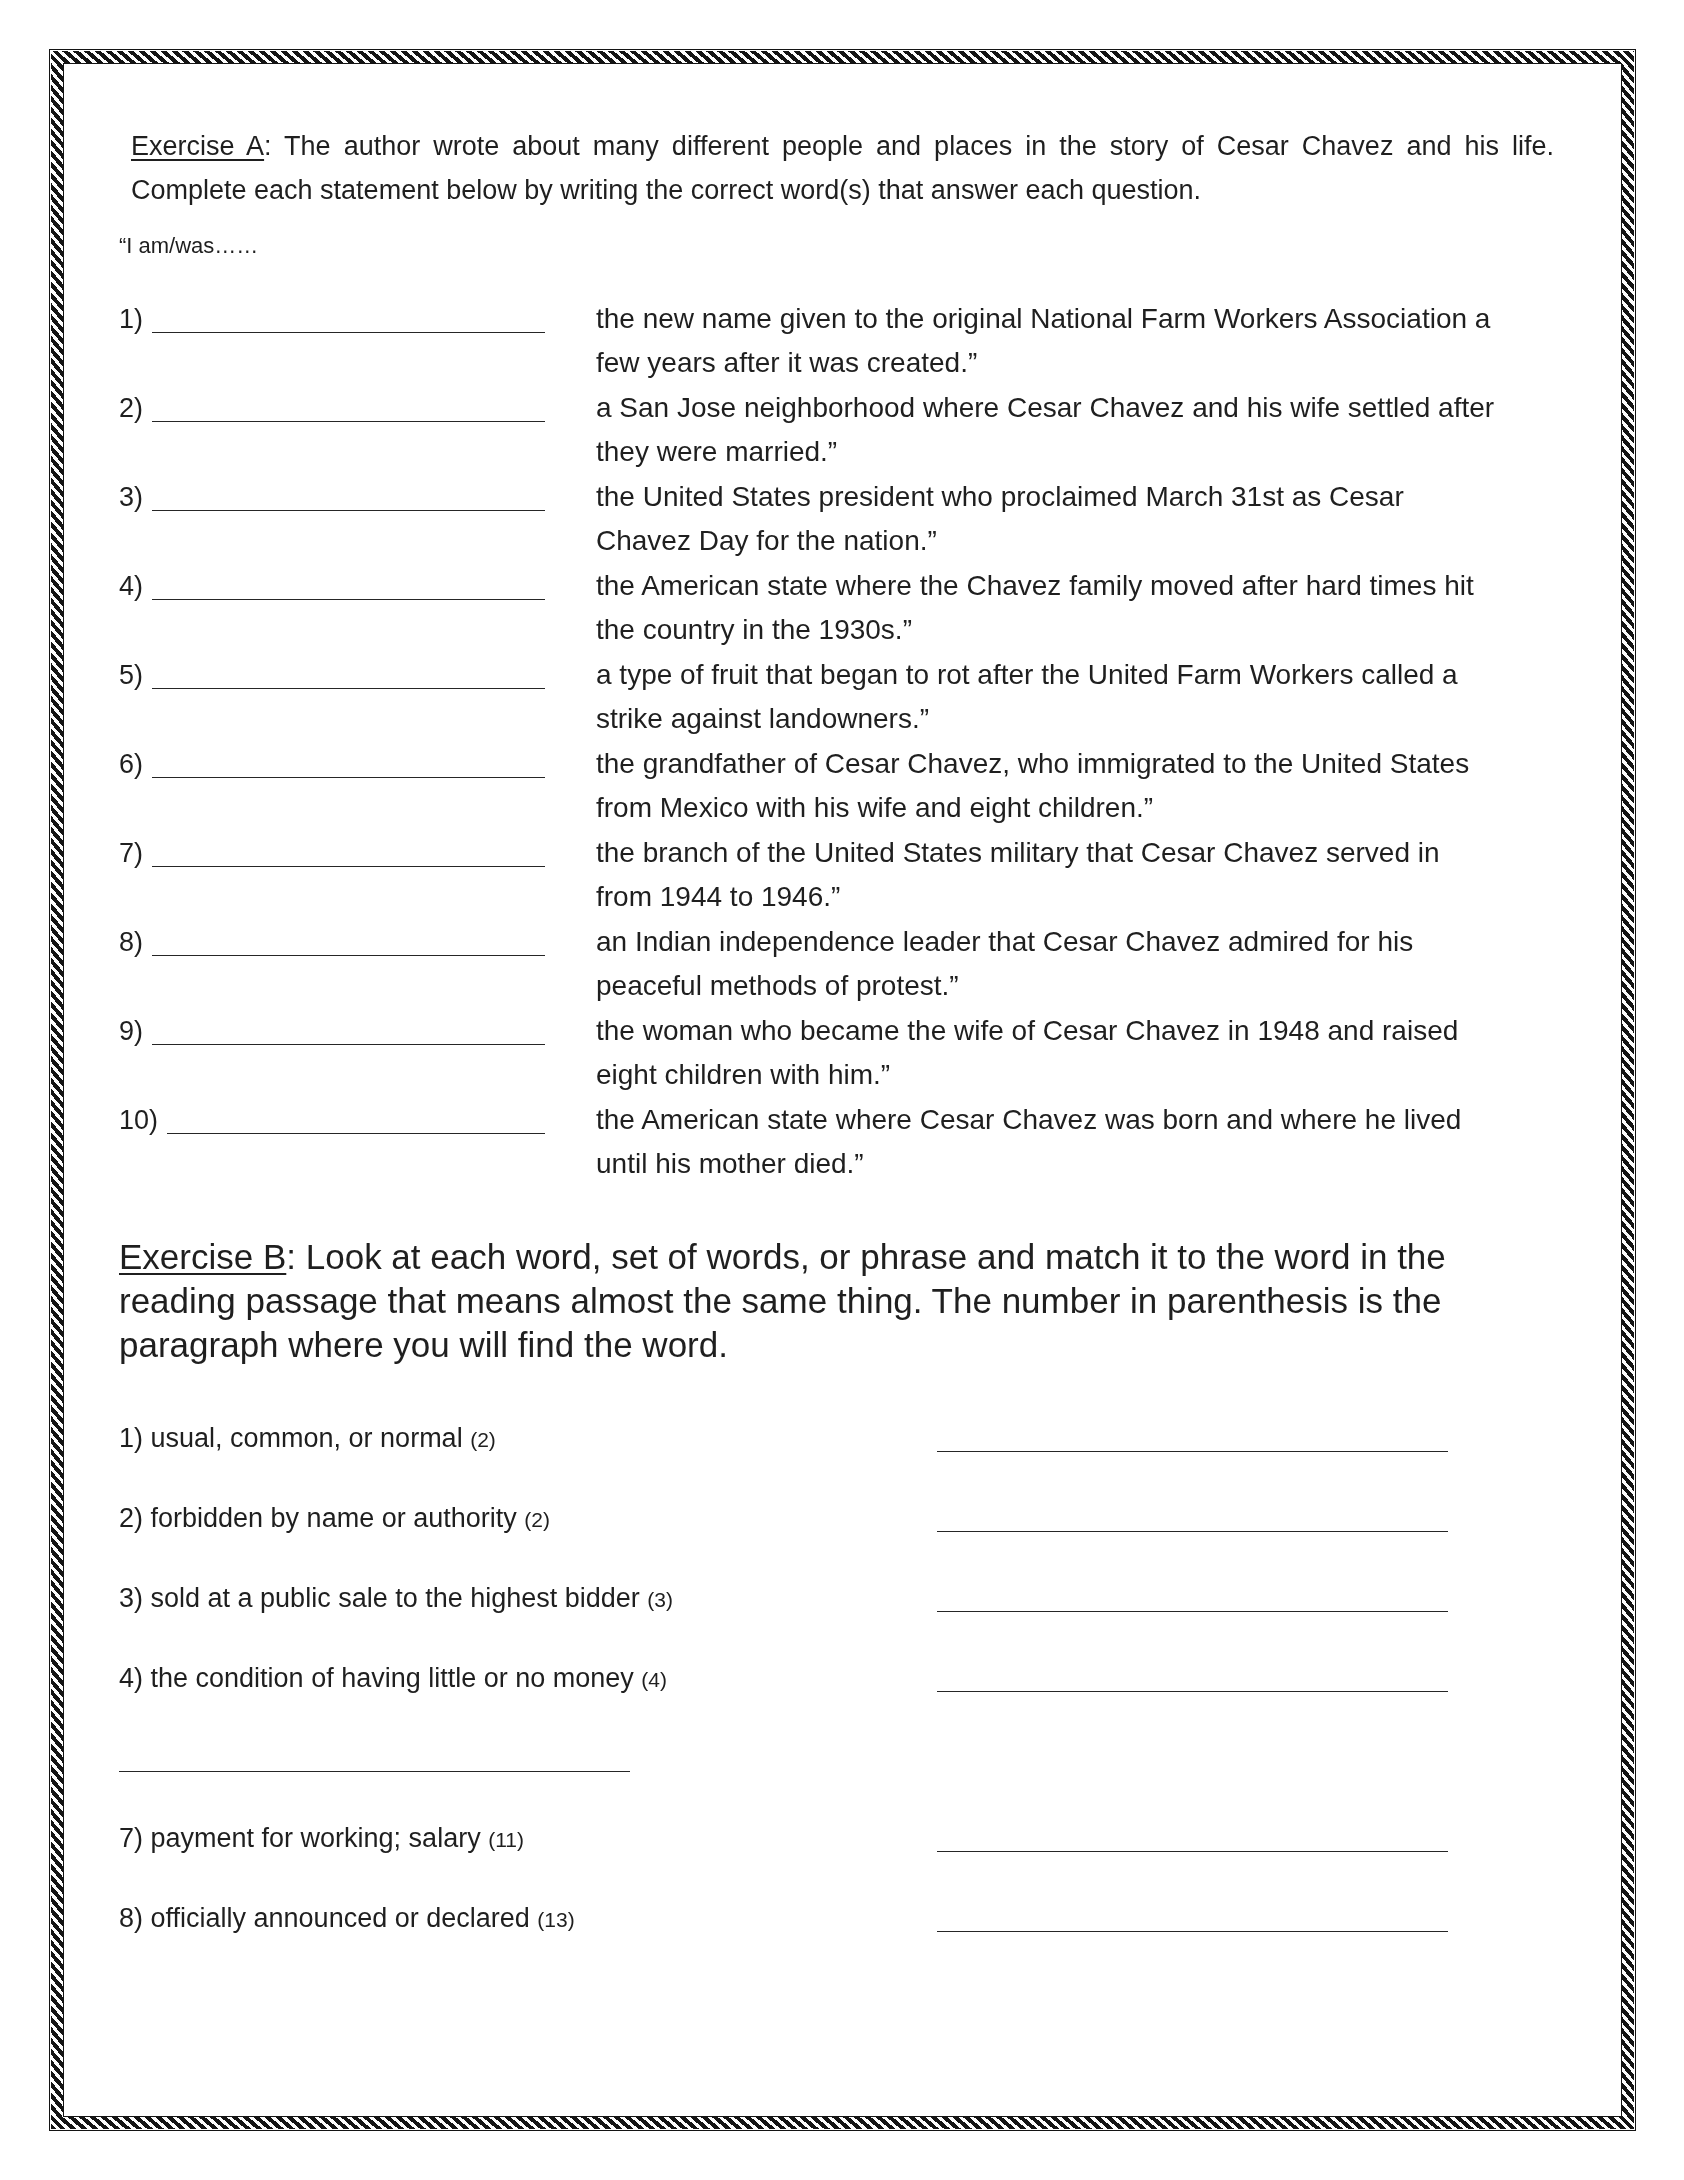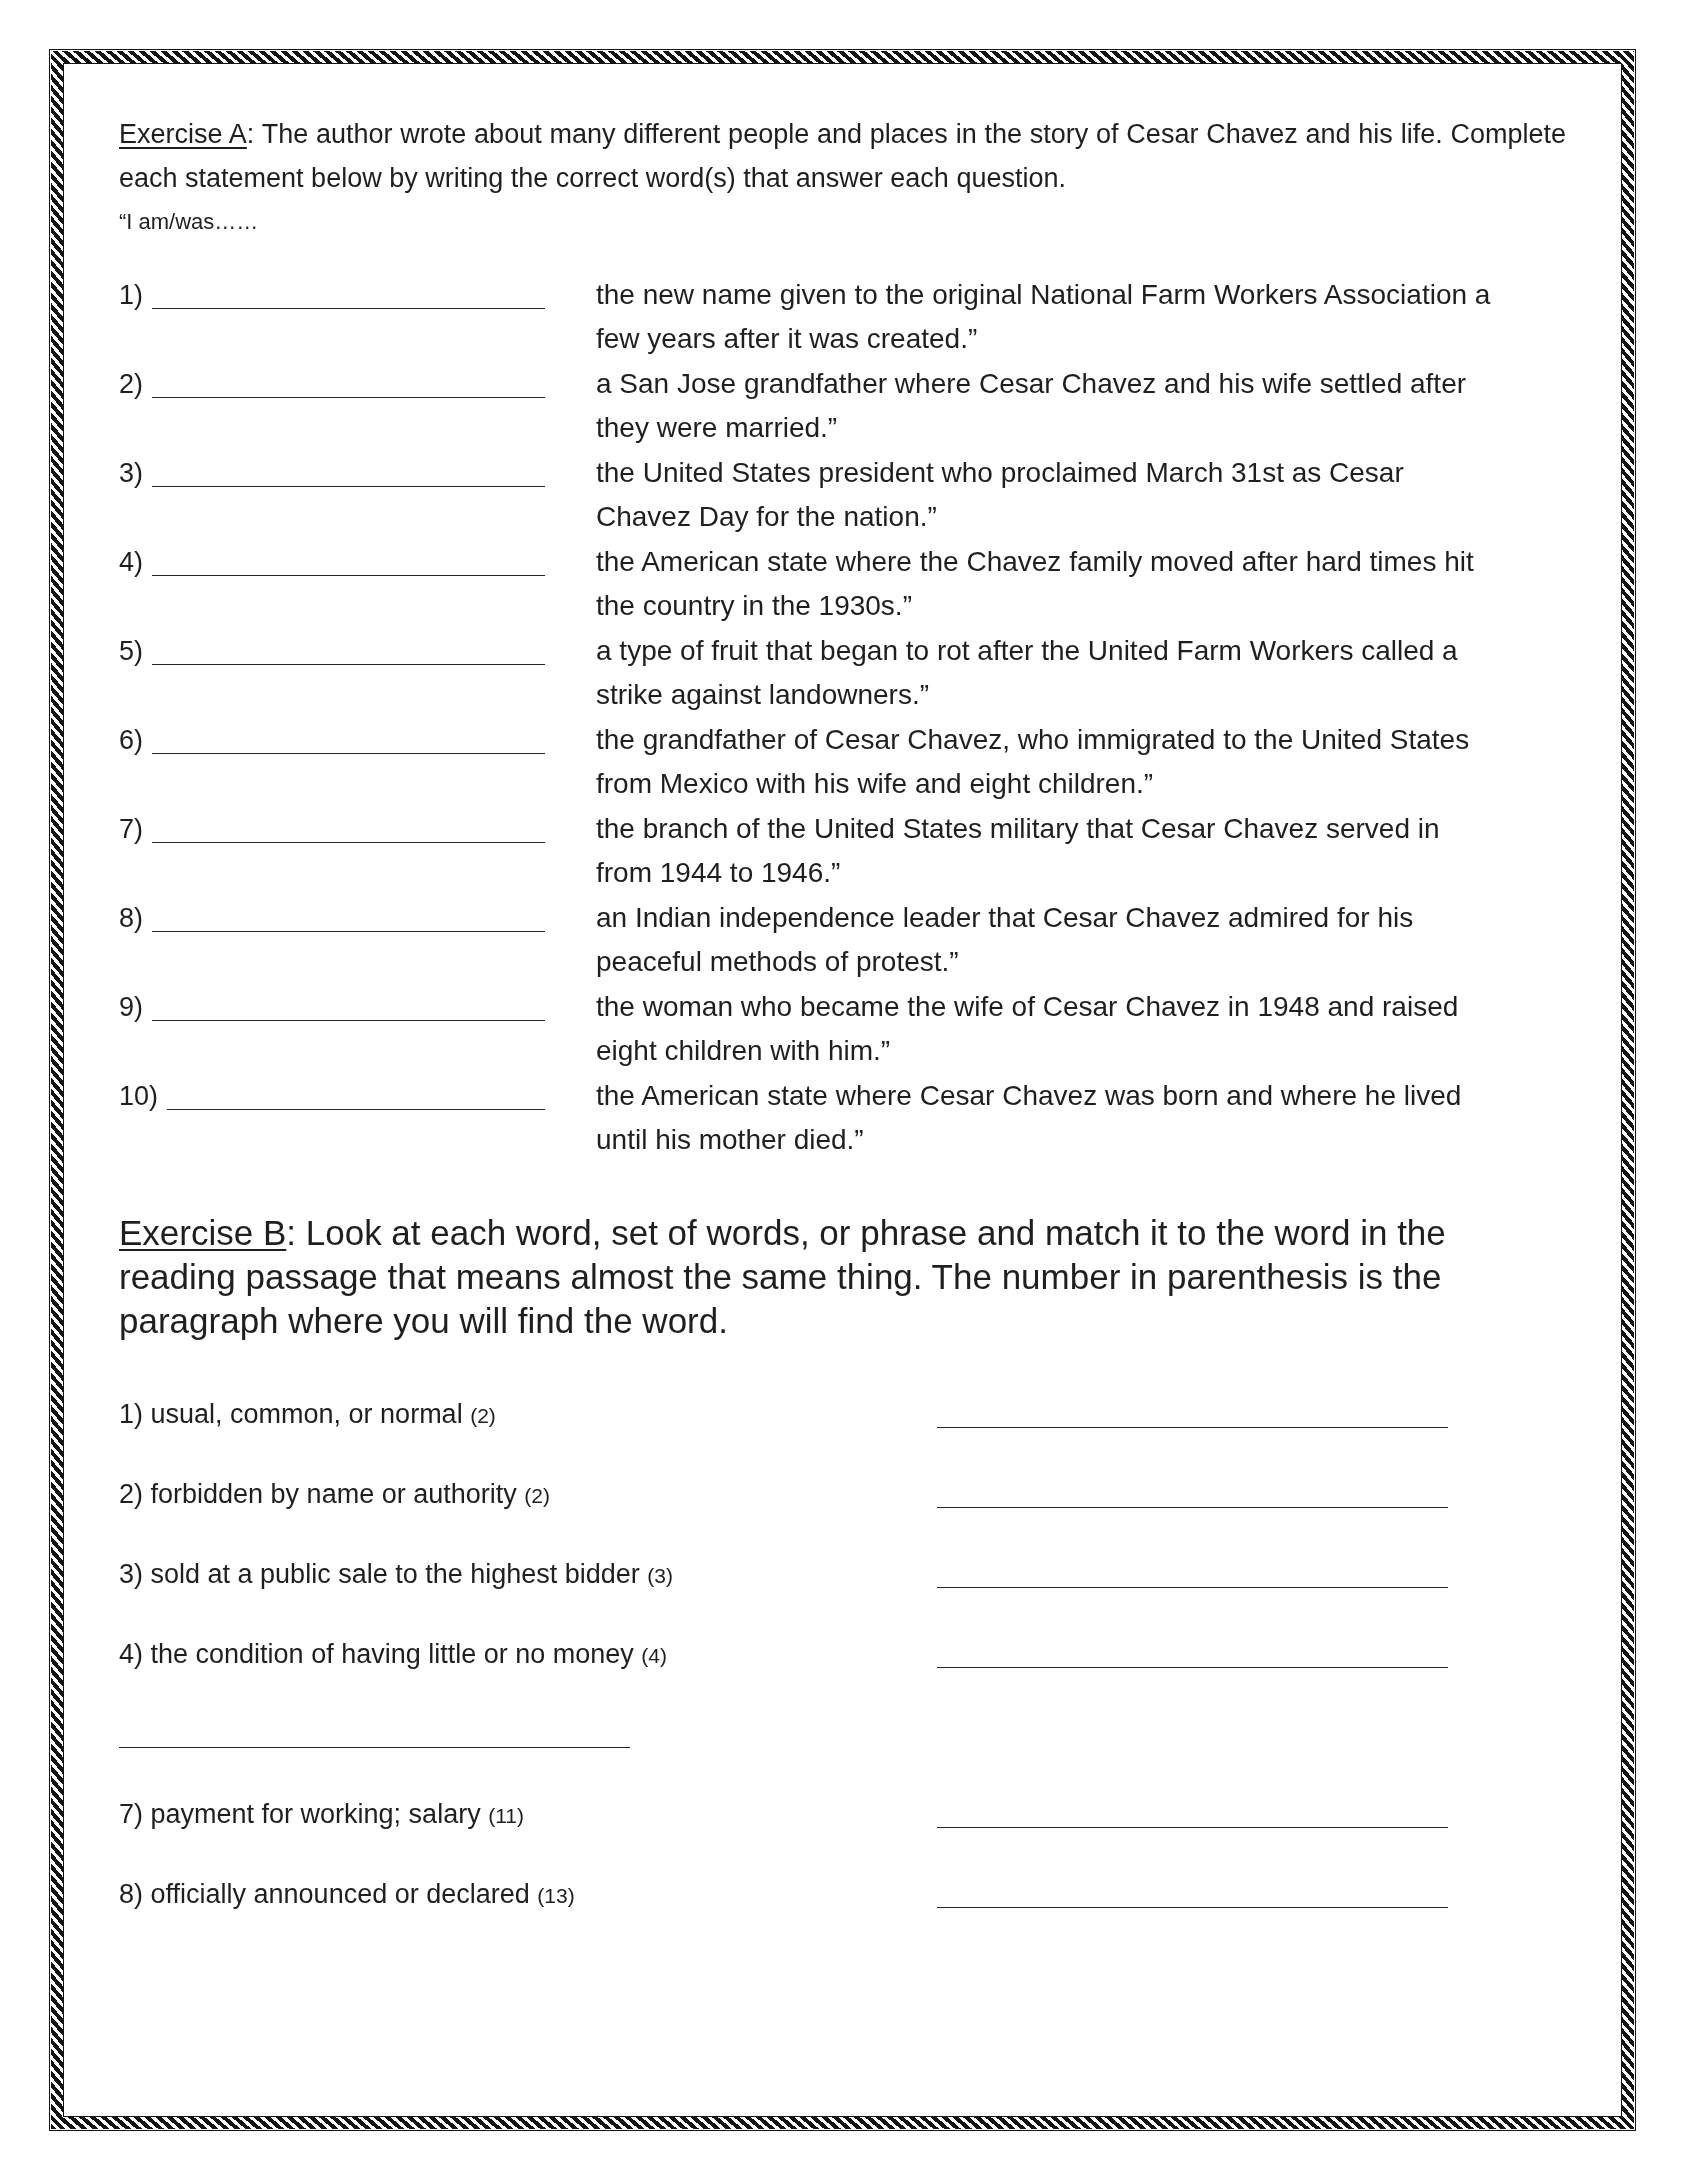--- a/index.html
+++ b/index.html
@@ -20,21 +20,21 @@
     padding: 49px 56px 0 56px;
   }
   .frame::before {
     content: ""; position: absolute; inset: 0;
     border: 1.7px solid #141414; pointer-events: none;
   }
   .frame::after {
     content: ""; position: absolute; inset: -13.6px;
     border: 1.7px solid #141414; pointer-events: none;
   }
-  .intro { margin: 0; font-size: 27px; line-height: 44px; text-align: justify; }
+  .intro { margin: 12px; font-size: 27px; line-height: 44px; text-align: justify; }
   .intro-b { margin: 0; font-size: 35px; line-height: 44px; }
   .title { text-decoration: underline; text-underline-offset: 4.3px; text-decoration-thickness: 1.7px; }
   .lead { margin: 0; font-size: 22px; line-height: 44px; }
 
   .items-a { margin-top: 29px; }
   .row-a { display: flex; min-height: 89px; align-items: flex-start; }
   .col-blank { display: flex; width: 426px; margin-right: 51px; flex: none; height: 44px; }
   .num { font-size: 27px; line-height: 44px; white-space: pre; }
   .blank { flex: 1; margin-left: 8.5px; align-self: flex-end; border-bottom: 1.7px solid #262626; margin-bottom: 7.7px; }
   .desc { width: 905px; font-size: 28px; line-height: 44px; }
@@ -61,21 +61,21 @@
               <span class="num">1)</span>
               <span class="blank"></span>
             </div>
             <div class="desc">the new name given to the original National Farm Workers Association a few years after it was created.”</div>
           </div>
           <div class="row-a">
             <div class="col-blank">
               <span class="num">2)</span>
               <span class="blank"></span>
             </div>
-            <div class="desc">a San Jose grandfather where Cesar Chavez and his wife settled after they were married.”</div>
+            <div class="desc">a San Jose neighborhood where Cesar Chavez and his wife settled after they were married.”</div>
           </div>
           <div class="row-a">
             <div class="col-blank">
               <span class="num">3)</span>
               <span class="blank"></span>
             </div>
             <div class="desc">the United States president who proclaimed March 31st as Cesar Chavez Day for the nation.”</div>
           </div>
           <div class="row-a">
             <div class="col-blank">

